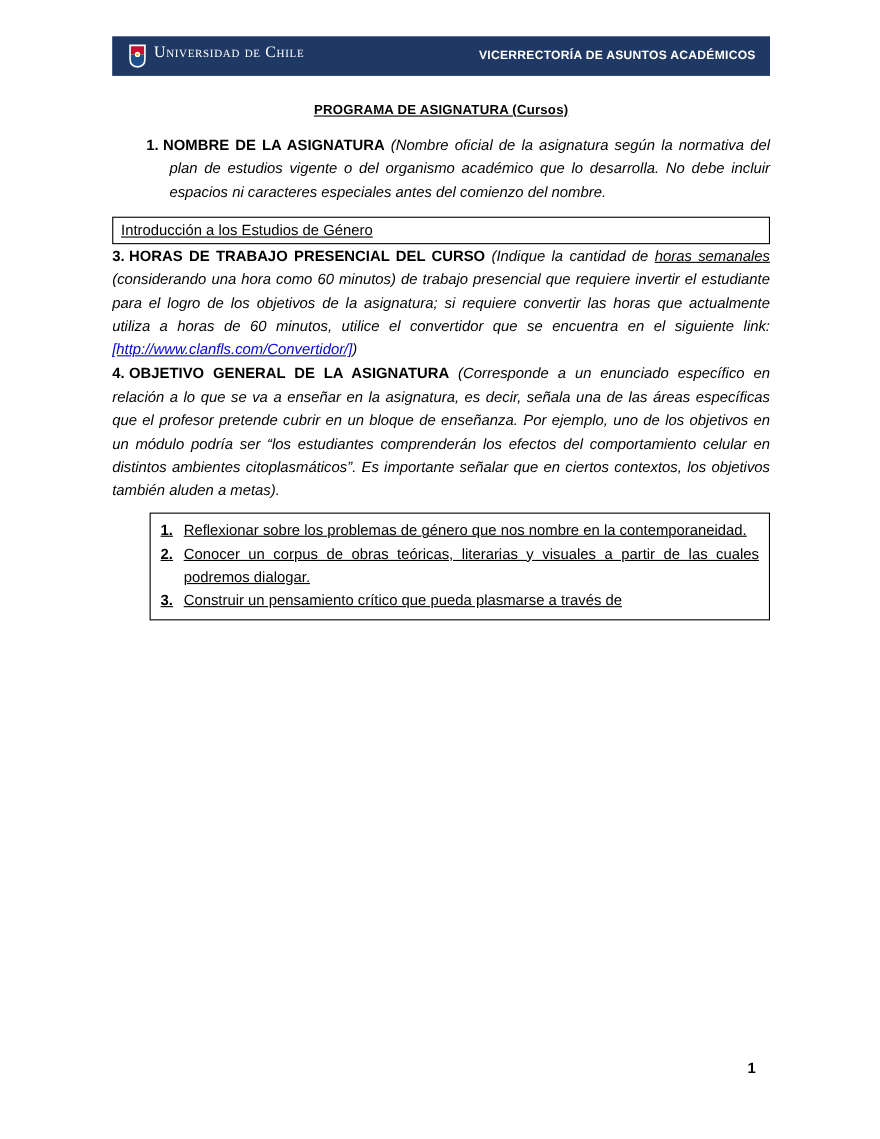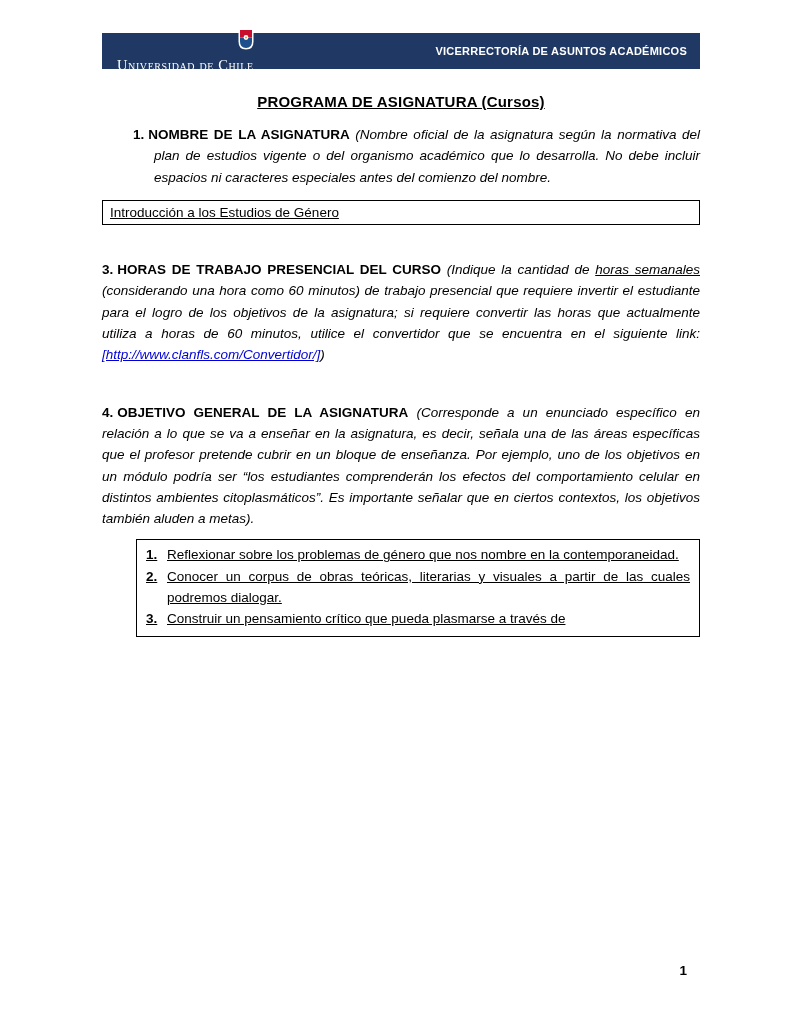--- a/index.html
+++ b/index.html
@@ -23,21 +23,21 @@
   
   .header-bar {
     width: 100%;
     height: 36px;
     background: #1f3864;
     display: flex;
     align-items: center;
     justify-content: space-between;
     padding: 0 13px 0 15px;
   }
-  .logo { display: flex; align-items: flex-end; gap: 7px; flex-direction: column; }
+  .logo { display: flex; align-items: flex-start; gap: 7px; }
   .crest { display: inline-flex; width: 16px; height: 22px; }
   .uni-name {
     color: #ffffff;
     font-family: "Liberation Serif", serif;
     font-variant: small-caps;
     font-size: 14.5px;
     letter-spacing: 0.6px;
     white-space: nowrap;
   }
   .header-right {
@@ -45,21 +45,21 @@
     font-size: 11px;
     font-weight: 700;
     letter-spacing: 0.25px;
     white-space: nowrap;
   }
 
   
   .doc-title {
     margin-top: 24px;
     text-align: center;
-    font-size: 15px;
+    font-size: 12px;
     font-weight: 700;
     text-decoration: underline;
     letter-spacing: 0.2px;
   }
 
   
   .sec-p {
     margin: 0;
     text-align: justify;
     line-height: 21.3px;
@@ -69,22 +69,22 @@
   .u { text-decoration: underline; }
   .link { color: #0000d4; text-decoration: underline; cursor: pointer; font-style: italic; }
   .num { margin-right: 4px; }
 
   .sec1 {
     margin-top: 14px;
     padding-left: 52px;
     text-indent: -21px;
   }
   .sec2 { margin-top: 37px; }
-  .sec3 { margin-top: 34px; }
-  .sec4 { margin-top: 36px; }
+  .sec3 { }
+  .sec4 { }
 
   
   .answer-box {
     border: 1px solid #000000;
     margin-top: 12px;
     padding: 1px 7px;
     line-height: 21.3px;
     width: 100%;
     text-decoration: underline;
   }

